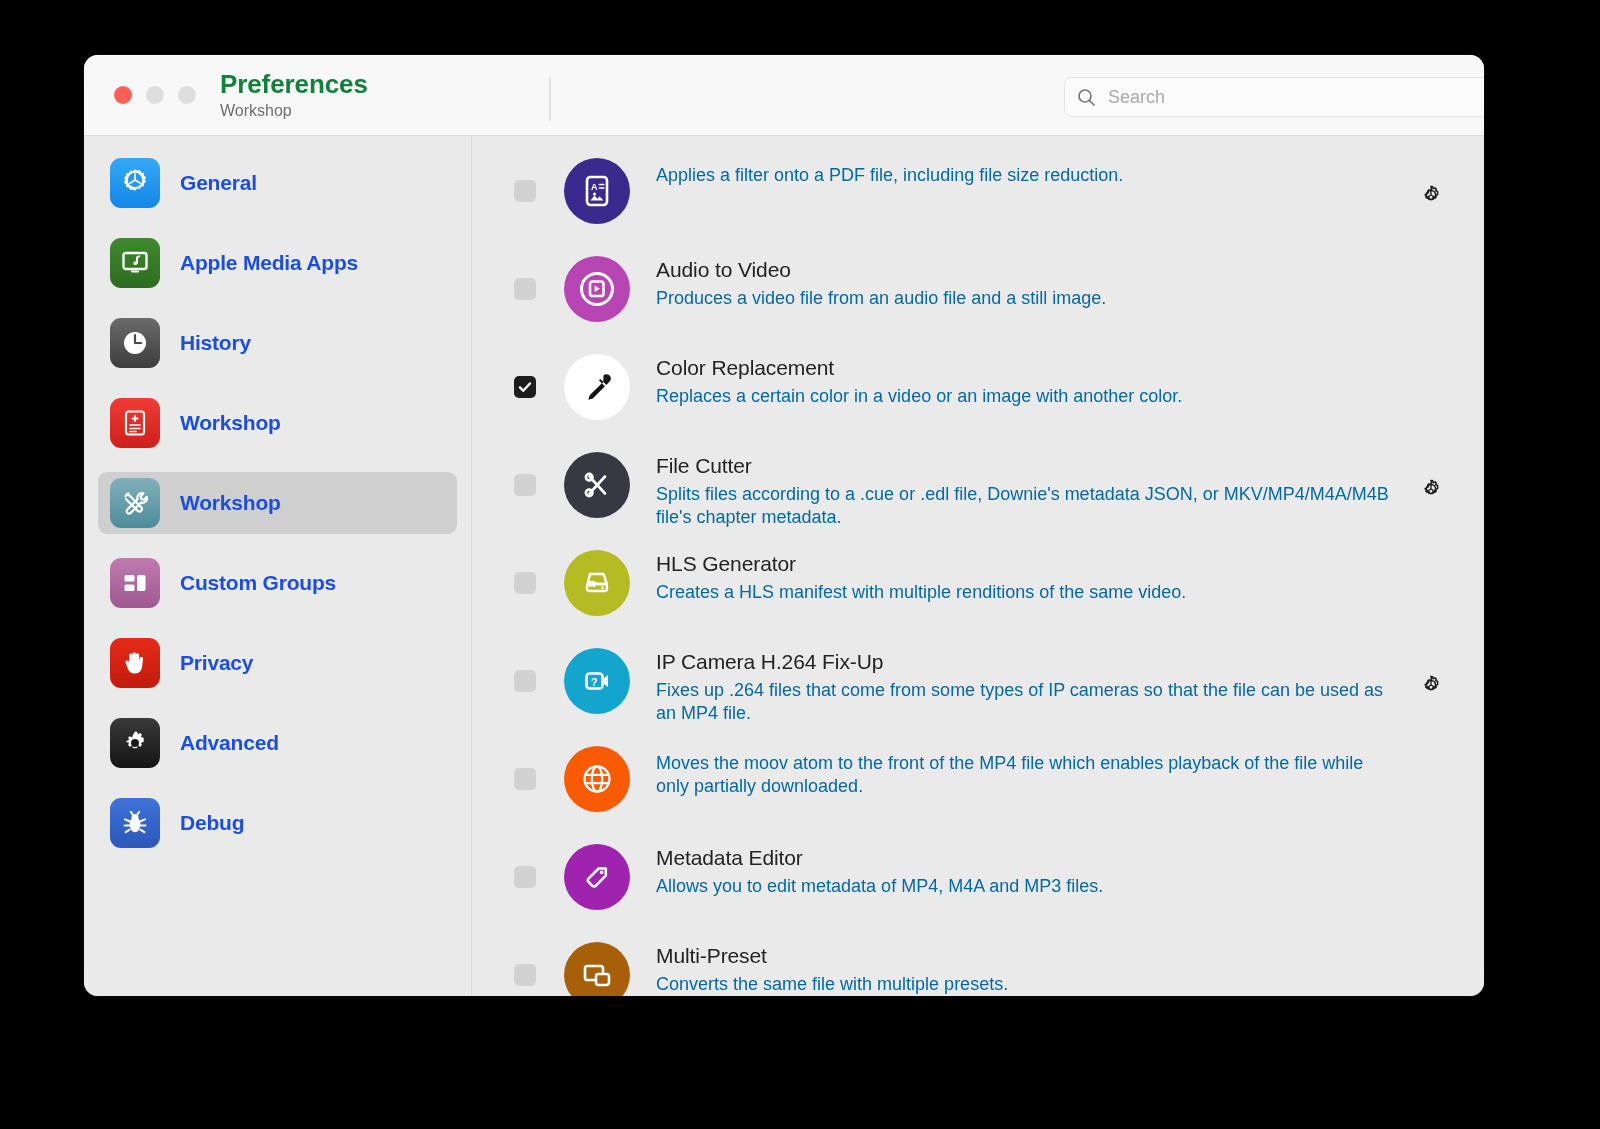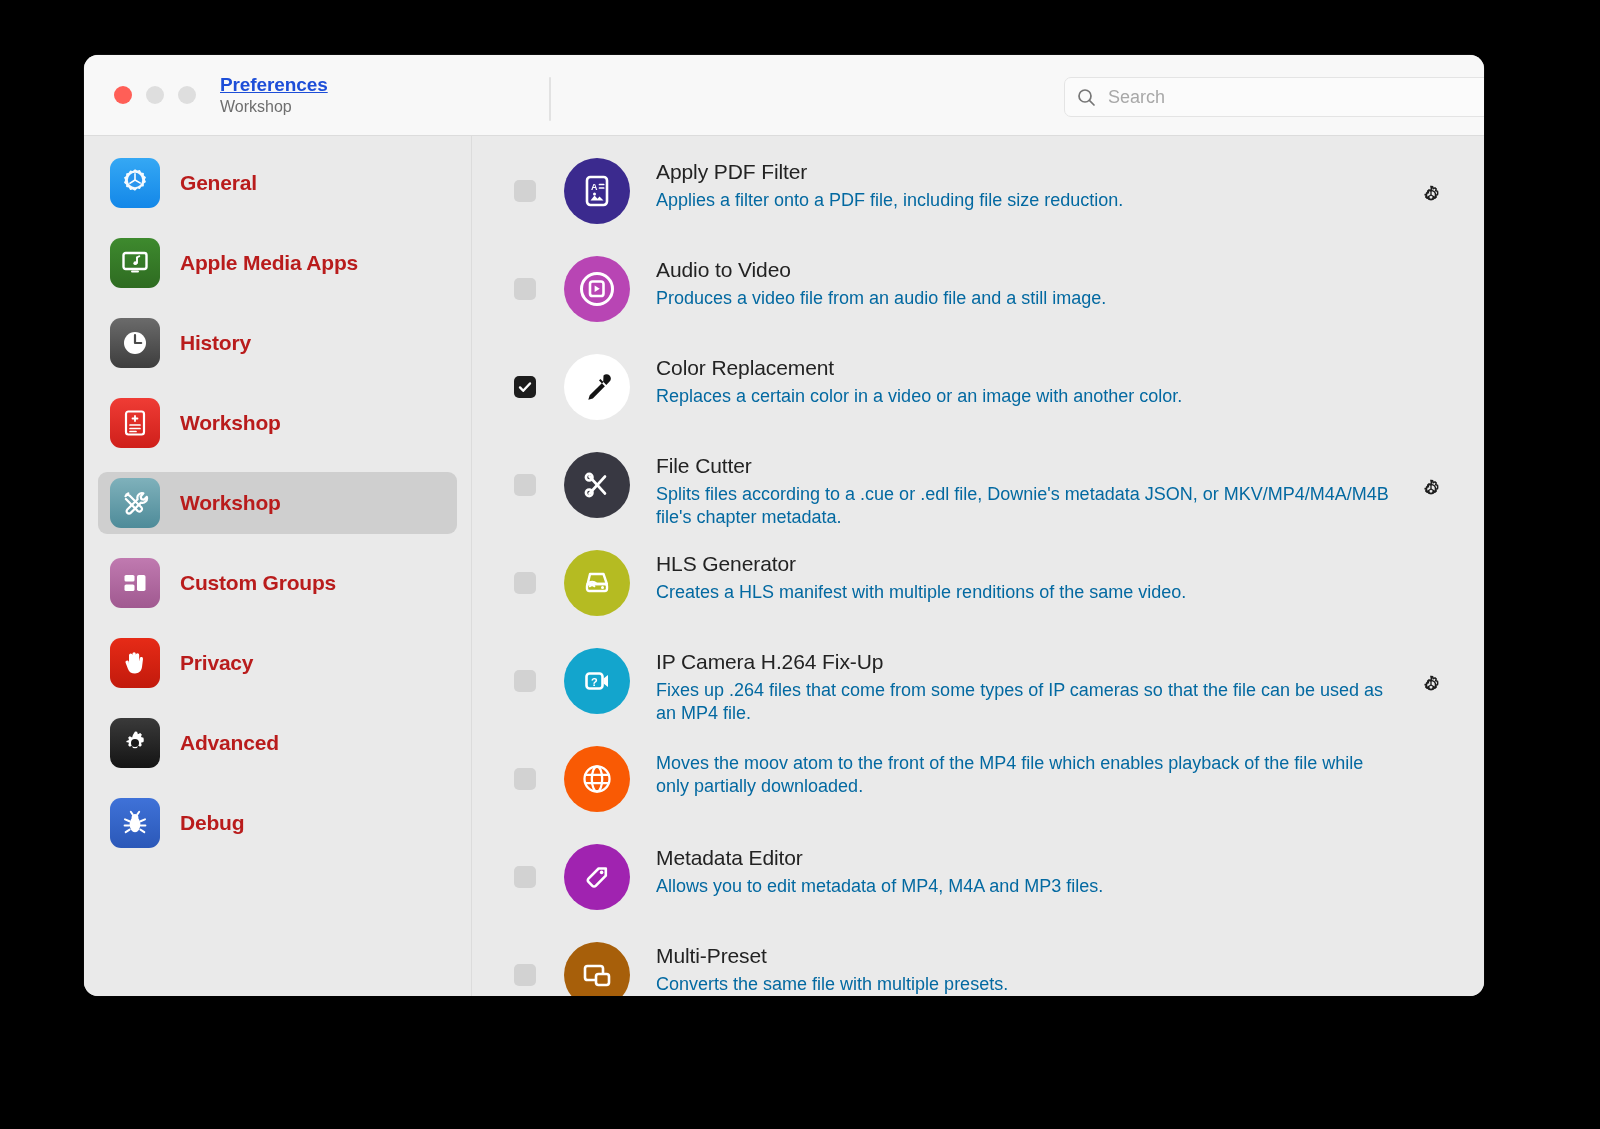--- a/index.html
+++ b/index.html
@@ -55,25 +55,24 @@
   .light.zoom   { background: #dedede; }
 
   .title-block {
     margin-left: 24px;
     display: flex;
     flex-direction: column;
     justify-content: center;
     line-height: 1.12;
   }
   .win-title {
-    font-size: 19px;
+    font-size: 26px;
     font-weight: bold;
-    color: #1d4ed8;
+    color: #15803d;
     letter-spacing: -0.1px;
-    text-decoration: underline;
   }
   .win-subtitle {
     font-size: 16px;
     color: #6e6e6e;
     margin-top: 2px;
   }
   .toolbar-sep {
     position: absolute;
     left: 465px;
     top: 22px;
@@ -139,21 +138,21 @@
     flex: 0 0 auto;
     display: flex;
     align-items: center;
     justify-content: center;
     overflow: hidden;
   }
   .side-label {
     margin-left: 20px;
     font-size: 21px;
     font-weight: bold;
-    color: #b91c1c;
+    color: #1d4ed8;
     letter-spacing: -0.2px;
   }
 
   
   .ic-general   { background: linear-gradient(180deg,#35a8f4,#1387e8); }
   .ic-media     { background: linear-gradient(180deg,#3e8a2e,#2e6b21); }
   .ic-history   { background: linear-gradient(180deg,#6b6b6b,#3d3d3d); }
   .ic-presets   { background: linear-gradient(180deg,#ef3c35,#cf1f1a); }
   .ic-workshop  { background: linear-gradient(180deg,#7fb1bb,#4e8b99); }
   .ic-groups    { background: linear-gradient(180deg,#c07ab0,#a05990); }
@@ -399,21 +398,20 @@
             <rect x="10" y="6" width="20" height="28" rx="3.4" fill="none" stroke="#fff" stroke-width="2.6"></rect>
             <text x="14" y="19" font-family="Liberation Sans, sans-serif" font-size="9" font-weight="bold" fill="#fff">A</text>
             <g stroke="#fff" stroke-width="1.7" stroke-linecap="round">
               <path d="M22.5 13.5h4.2M22.5 17h4.2"></path>
             </g>
             <path d="M13.5 29.5l4-5 3 3.2 2-2.2 4 4z" fill="#fff"></path>
             <circle cx="17.5" cy="23" r="1.5" fill="#fff"></circle>
           </svg>
         </div>
         <div class="row-text">
-          <div class="row-title">Apply PDF Filter</div>
           <div class="row-desc">Applies a filter onto a PDF file, including file size reduction.</div>
         </div>
         <div class="row-gear">
           <svg width="26" height="26" viewBox="0 0 26 26">
             <path d="M13 2.6l1.6.2.6 1.9 1.8-.9 1.2 1.1-.6 1.9 1.9.6.2 1.6-.2 1.6-1.9.6.6 1.9-1.2 1.1-1.8-.9-.6 1.9-1.6.2-1.6-.2-.6-1.9-1.8.9-1.2-1.1.6-1.9-1.9-.6L8.3 11l.2-1.6 1.9-.6-.6-1.9 1.2-1.1 1.8.9.6-1.9z" transform="translate(0,2)" fill="none" stroke="#1d1d1d" stroke-width="1.5"></path>
             <circle cx="13" cy="13" r="4.6" fill="none" stroke="#1d1d1d" stroke-width="1.5"></circle>
             <g stroke="#1d1d1d" stroke-width="1.3">
               <line x1="13" y1="13" x2="13" y2="8.6"></line>
               <line x1="13" y1="13" x2="9.3" y2="15.3"></line>
               <line x1="13" y1="13" x2="16.8" y2="15.2"></line>

